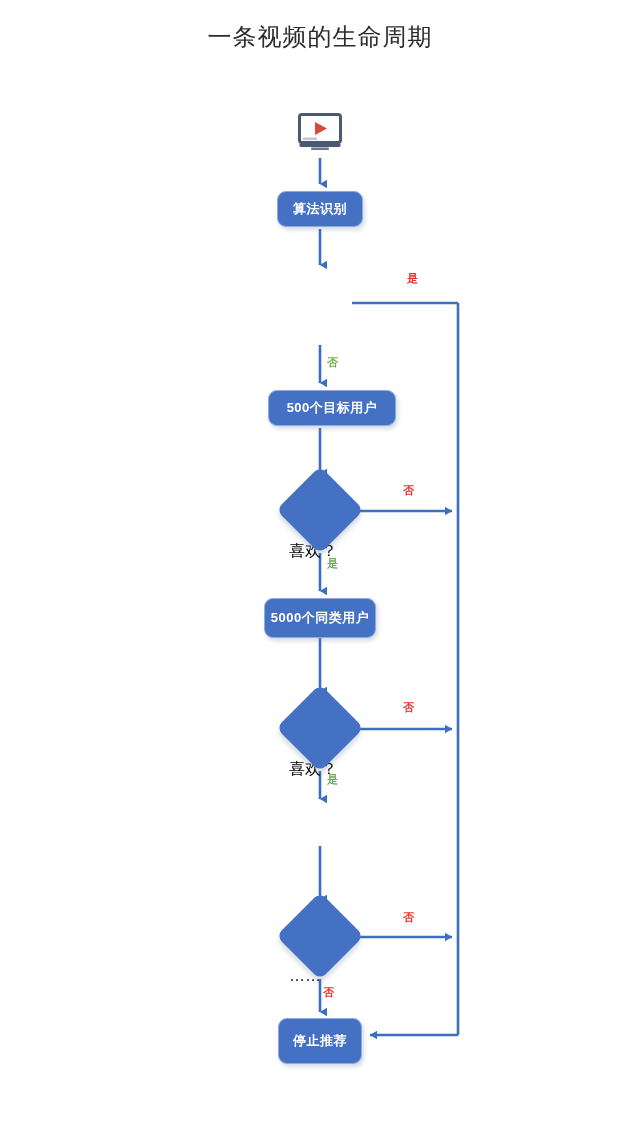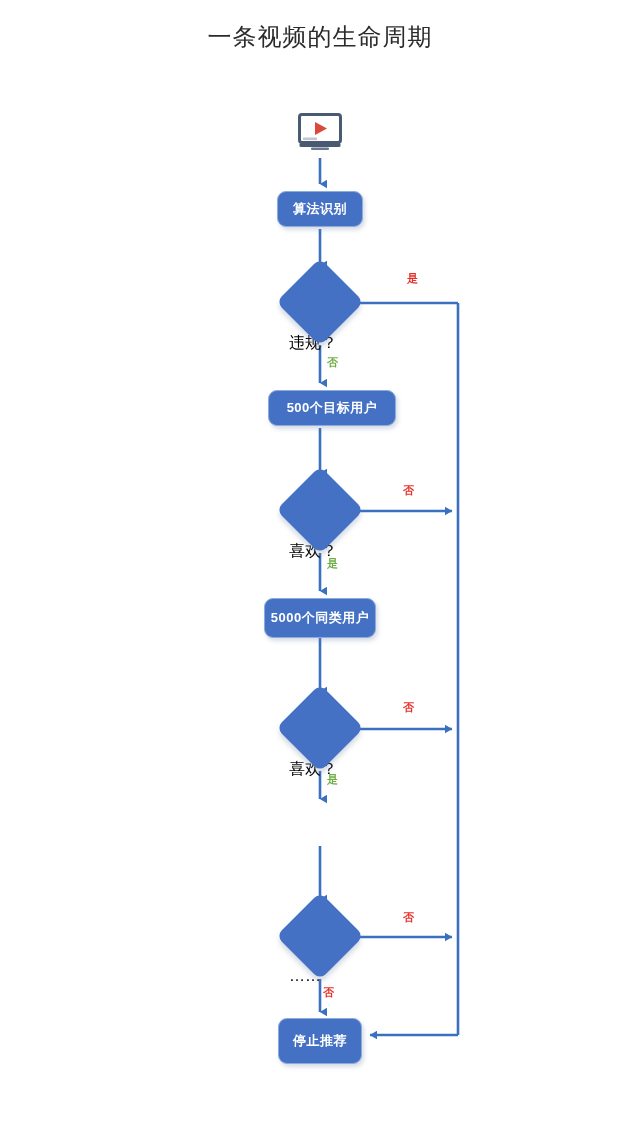--- a/index.html
+++ b/index.html
@@ -192,24 +192,20 @@
       <rect x="6" y="25.5" width="14" height="2.6" fill="#C0C6D2"></rect>
       <rect x="2.5" y="31" width="41" height="4" rx="1.5" fill="#4A5A72"></rect>
       <rect x="14" y="35.5" width="18" height="2.4" rx="1" fill="#6B7A90"></rect>
     </svg>
   </div>
 
   <div class="node proc" id="node-algo">
     <span>算法识别</span>
   </div>
 
-  <div class="node" id="node-d1">
-    <div class="decision"></div>
-    <span class="dlabel">违规？</span>
-  </div>
 
   <div class="node proc" id="node-u500">
     <span>500个目标用户</span>
   </div>
 
   <div class="node" id="node-d2">
     <div class="decision"></div>
     <span class="dlabel">喜欢？</span>
   </div>
 

